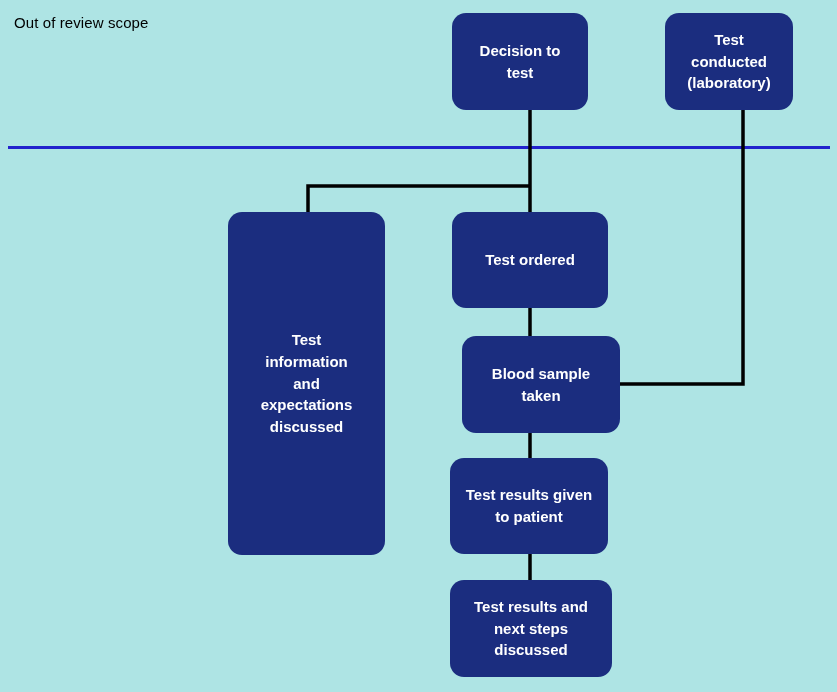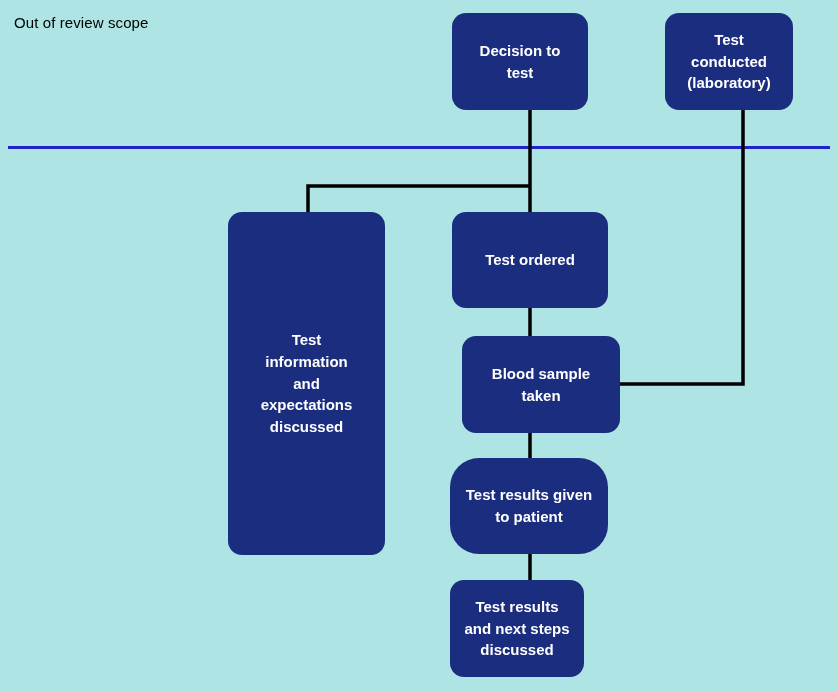--- a/index.html
+++ b/index.html
@@ -48,22 +48,22 @@
     font-weight: 600;
     line-height: 1.45;
     box-sizing: border-box;
     padding: 8px 14px;
     z-index: 2;
   }
   .node-decision   { left: 452px; top: 13px;  width: 136px; height: 97px; }
   .node-conducted  { left: 665px; top: 13px;  width: 128px; height: 97px; }
   .node-ordered    { left: 452px; top: 212px; width: 156px; height: 96px; }
   .node-blood      { left: 450px; top: 336px; width: 158px; height: 97px; margin-left: 12px; }
-  .node-given      { left: 450px; top: 458px; width: 158px; height: 96px; border-radius: 29px; }
-  .node-discussed  { left: 450px; top: 580px; width: 134px; height: 97px; text-align: center; }
+  .node-given      { left: 450px; top: 458px; width: 158px; height: 96px; }
+  .node-discussed  { left: 450px; top: 580px; width: 162px; height: 97px; text-align: center; }
   .node-information{ left: 228px; top: 212px; width: 157px; height: 343px; padding: 0 27px; }
 </style>
 </head>
 <body>
 
 <div class="canvas">
 
   <div class="divider"></div>
 
   <div class="scope-label label-out">Out of review scope</div>

